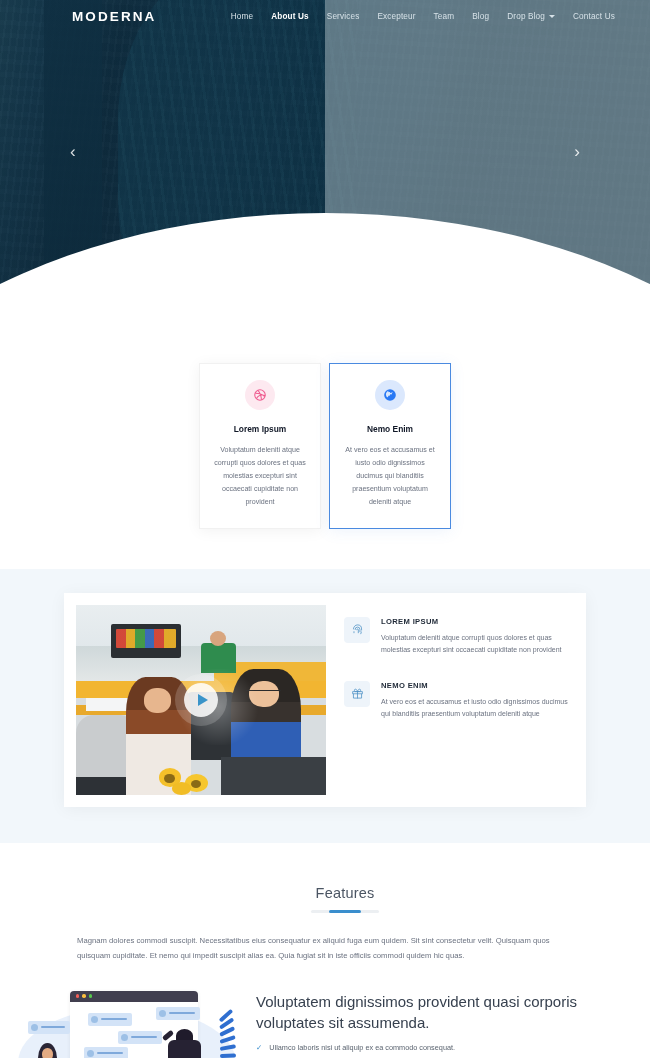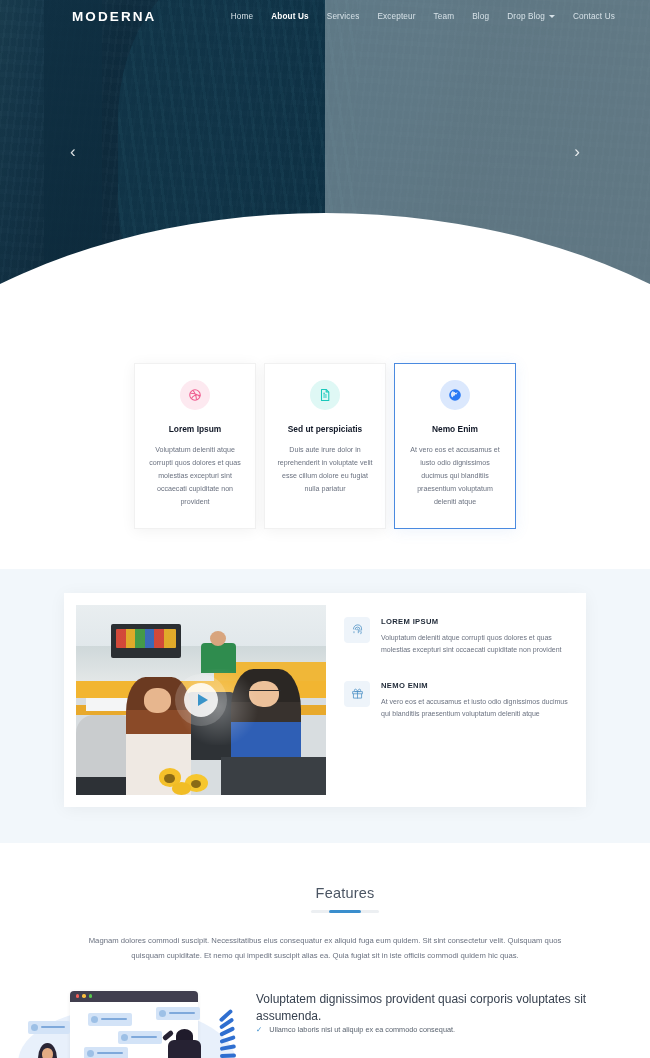--- a/index.html
+++ b/index.html
@@ -238,21 +238,21 @@
   .feat-title { font-size:7.6px;font-weight:bold;color:#1f2937;letter-spacing:.35px;margin-bottom:6px; }
   .feat-text { font-size:7px;line-height:1.8;color:#6b7280; }
 
   
   .features-section { background:#ffffff; padding:42px 0 0; }
   .sect-head { text-align:center;padding-left:40px; }
   .sect-title { font-size:14.5px; color:#4b5563; font-weight:normal; letter-spacing:.2px; }
   .sect-divider { position:relative; width:68px;height:3px;margin:9px auto 0;background:#eceff2;border-radius:2px; }
   .sect-divider::after{content:"";position:absolute;left:18px;top:0;width:32px;height:3px;background:#3a8ecd;border-radius:2px;}
   .sect-desc {
-    width:496px;margin:20px auto 0;text-align:center;
+    width:496px;margin:20px auto 0;text-align:left;
     font-size:7.7px;line-height:1.95;color:#6b7280;
   }
   .feat-block { display:flex; margin-top:22px; padding:0 6px; gap:10px; }
   .illus {
     width:240px;height:150px;position:relative;flex:none;
   }
   .illus-blob { position:absolute;left:12px;top:22px;width:218px;height:112px;
     background:#e8f0fb;border-radius:50%; }
   .browser { position:absolute;left:64px;top:6px;width:128px;height:92px;background:#ffffff;
     border-radius:4px 4px 3px 3px; box-shadow:0 1px 4px rgba(0,0,0,.07); }
@@ -264,21 +264,21 @@
   .p-woman { position:absolute;left:24px;top:58px;width:34px;height:84px; }
   .pw-hair{position:absolute;left:8px;top:0;width:19px;height:30px;background:#2a2535;border-radius:50% 50% 40% 40%;}
   .pw-face{position:absolute;left:12px;top:5px;width:11px;height:13px;background:#e3ab83;border-radius:48%;}
   .p-man { position:absolute;left:160px;top:44px;width:40px;height:100px; }
   .pm-hair{position:absolute;left:10px;top:0;width:17px;height:13px;background:#1f1b2b;border-radius:50% 50% 20% 20%;}
   .pm-body{position:absolute;left:2px;top:11px;width:33px;height:42px;background:#262233;border-radius:6px 6px 3px 3px;}
   .pm-arm{position:absolute;left:-4px;top:4px;width:12px;height:5px;background:#262233;border-radius:3px;transform:rotate(-40deg);}
   .fern { position:absolute;left:202px;top:32px;width:30px;height:96px; }
   .fern span{position:absolute;left:12px;width:16px;height:4px;background:#2f6fd0;border-radius:6px;transform-origin:left center;}
   .feat-right { flex:1; padding:6px 8px 0 0; }
-  .feat-h { font-size:12px;line-height:1.45;color:#37414f;font-weight:normal;}
+  .feat-h { font-size:15px;line-height:1.45;color:#37414f;font-weight:normal;margin-bottom:9px; }
   .feat-i { font-size:7.2px;line-height:1.75;color:#8a929c;font-style:italic;margin-bottom:13px; }
   .check-list { list-style:none; }
   .check-list li { display:flex;gap:7px;align-items:flex-start;font-size:7.3px;color:#5b6470;margin-bottom:11px; }
   .check { color:#3a8ecd; font-size:7.5px; line-height:1.2; flex:none; }
 </style>
 </head>
 <body>
 
 <div class="page">
 
@@ -335,30 +335,20 @@
         <div class="card-icon" style="background:#fde9f0">
           <svg viewBox="0 0 24 24" fill="none" stroke="#ef5b8f" stroke-width="1.8">
             <circle cx="12" cy="12" r="9"></circle>
             <path d="M4 9c6 0 12 1 16 6M8 3.5c4 4 6 9 6.5 16.5M21 13c-6-2-12 0-15 5"></path>
           </svg>
         </div>
         <div class="card-title">Lorem Ipsum</div>
         <div class="card-text">Voluptatum deleniti atque corrupti quos dolores et quas molestias excepturi sint occaecati cupiditate non provident</div>
       </div>
 
-      <div class="card">
-        <div class="card-icon" style="background:#dff8f5">
-          <svg viewBox="0 0 24 24" fill="none" stroke="#19c8bb" stroke-width="1.8" stroke-linejoin="round">
-            <path d="M6 2.5h8l4.5 4.5v14.5H6z"></path>
-            <path d="M14 2.5V7h4.5M9 12h6M9 15.5h6M9 9h3"></path>
-          </svg>
-        </div>
-        <div class="card-title">Sed ut perspiciatis</div>
-        <div class="card-text">Duis aute irure dolor in reprehenderit in voluptate velit esse cillum dolore eu fugiat nulla pariatur</div>
-      </div>
 
 
       <div class="card active">
         <div class="card-icon" style="background:#dbe8fd">
           <svg viewBox="0 0 24 24" fill="#2979f4">
             <path d="M12 2a10 10 0 1 0 0 20 10 10 0 0 0 0-20zm5.5 5.3c-.4.9-1.6 1-2.2 1.8-.3.6.3 1.3-.2 1.8-.7.5-1.6-.4-2.4 0-.9.4-.5 1.8-1.3 2.3-.6.3-1.4-.2-2 .2-.7.5-.3 1.7-.9 2.3-.7.6-1.8.1-2.3-.6A8 8 0 0 1 9 4.6c.6.7-.3 1.7.3 2.3.7.6 1.8-.2 2.6.2.6.4.3 1.4.9 1.6.9.3 1.6-1 2.6-.9.7 0 1.4.1 2.1.5z"></path>
           </svg>
         </div>
         <div class="card-title">Nemo Enim</div>
         <div class="card-text">At vero eos et accusamus et iusto odio dignissimos ducimus qui blanditiis praesentium voluptatum deleniti atque</div>

